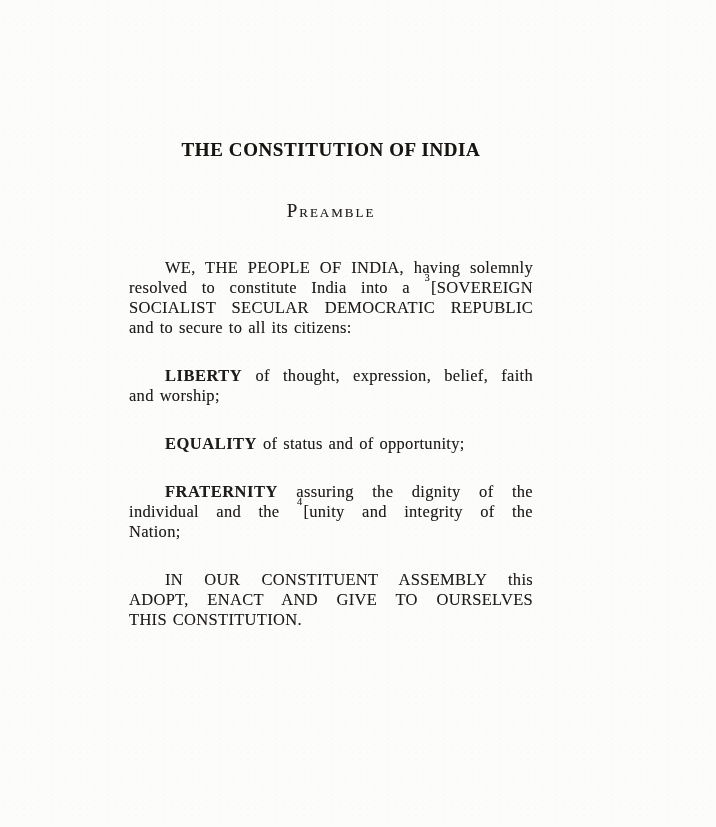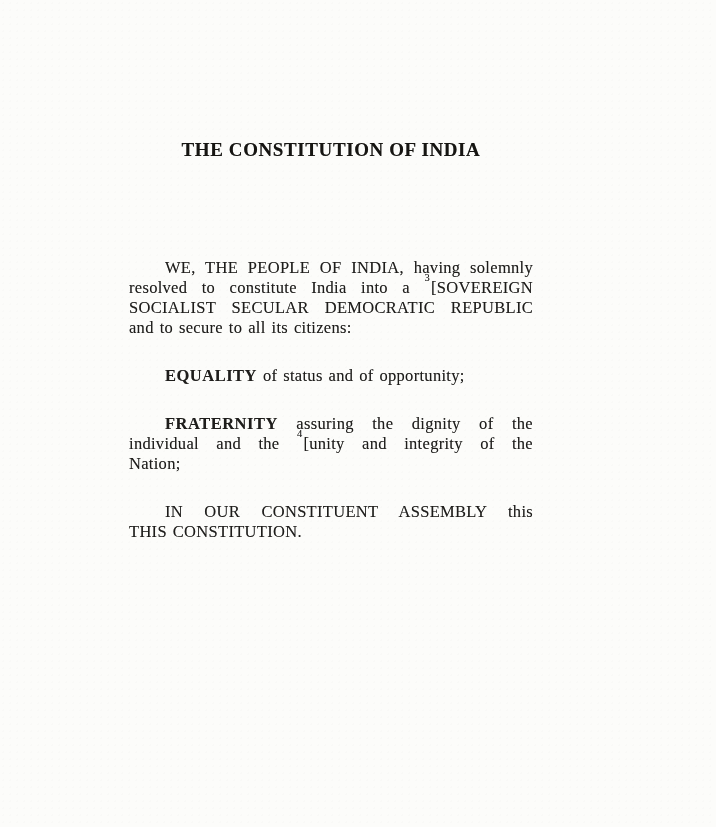--- a/index.html
+++ b/index.html
@@ -87,42 +87,48 @@
     margin-right: 1px;
   }
 </style>
 </head>
 <body>
 
 <div class="page">
 
   <h1 class="doc-title">THE CONSTITUTION OF INDIA</h1>
 
+  <h2 class="section-heading">Preamble</h2>
 
   <div class="body-text">
 
     <div class="para">
       <div class="line jl ind">WE, THE PEOPLE OF INDIA, having solemnly</div>
       <div class="line jl"><span>resolved to constitute India into a </span><sup class="fn-ref">3</sup><span>[SOVEREIGN</span></div>
       <div class="line jl">SOCIALIST SECULAR DEMOCRATIC REPUBLIC</div>
       <div class="line ll">and to secure to all its citizens:</div>
     </div>
 
 
+    <div class="para">
+      <div class="line jl ind"><span class="term">LIBERTY</span><span> of thought, expression, belief, faith</span></div>
+      <div class="line ll">and worship;</div>
+    </div>
 
     <div class="para">
       <div class="line ll ind"><span class="term">EQUALITY</span><span> of status and of opportunity;</span></div>
     </div>
 
 
     <div class="para">
       <div class="line jl ind"><span class="term">FRATERNITY</span><span> assuring the dignity of the</span></div>
       <div class="line jl"><span>individual and the </span><sup class="fn-ref">4</sup><span>[unity and integrity of the</span></div>
       <div class="line ll">Nation;</div>
     </div>
 
     <div class="para">
       <div class="line jl ind">IN OUR CONSTITUENT ASSEMBLY this</div>
+      <div class="line jl">ADOPT, ENACT AND GIVE TO OURSELVES</div>
       <div class="line ll">THIS CONSTITUTION.</div>
     </div>
 
   </div>
 </div>
 
 </body></html>

